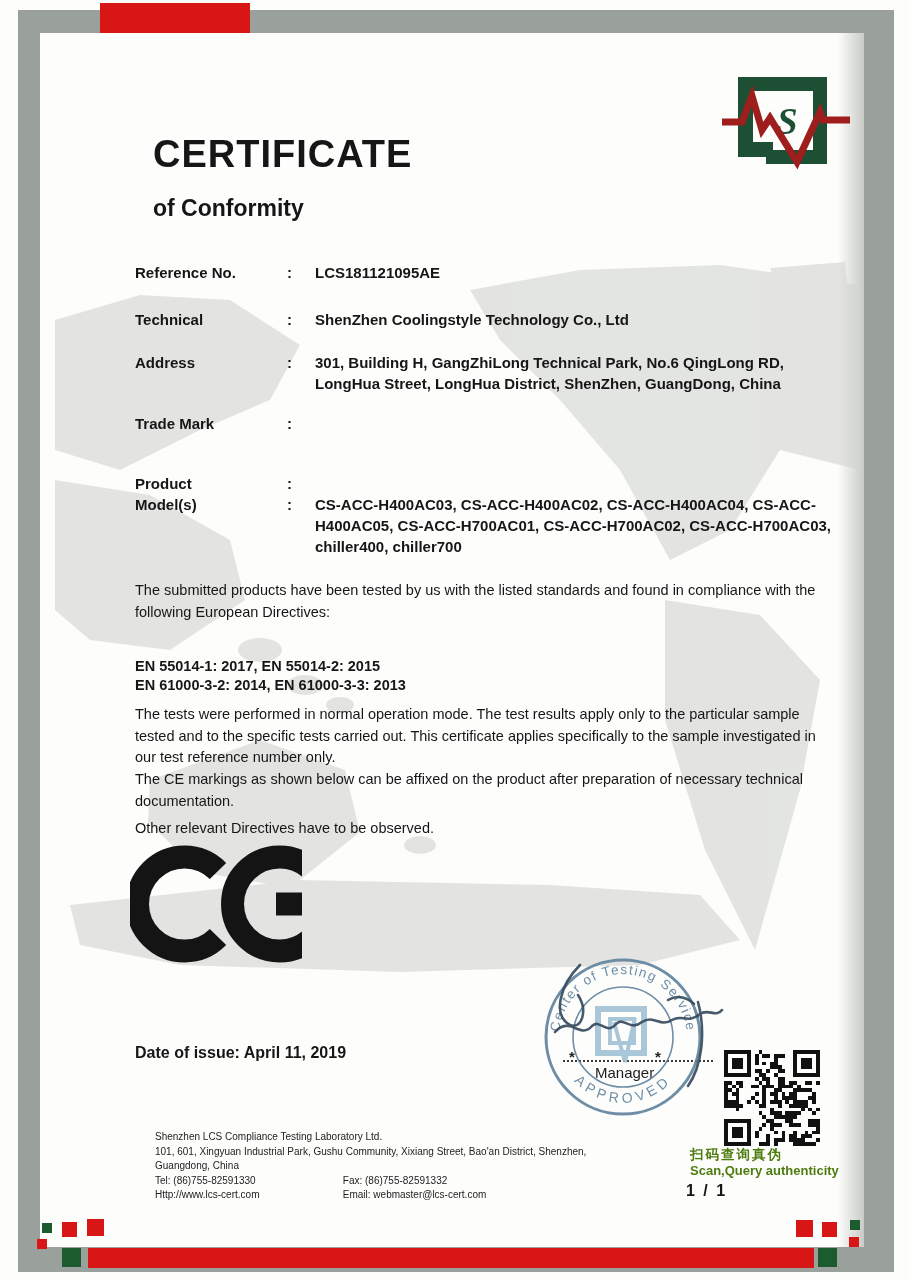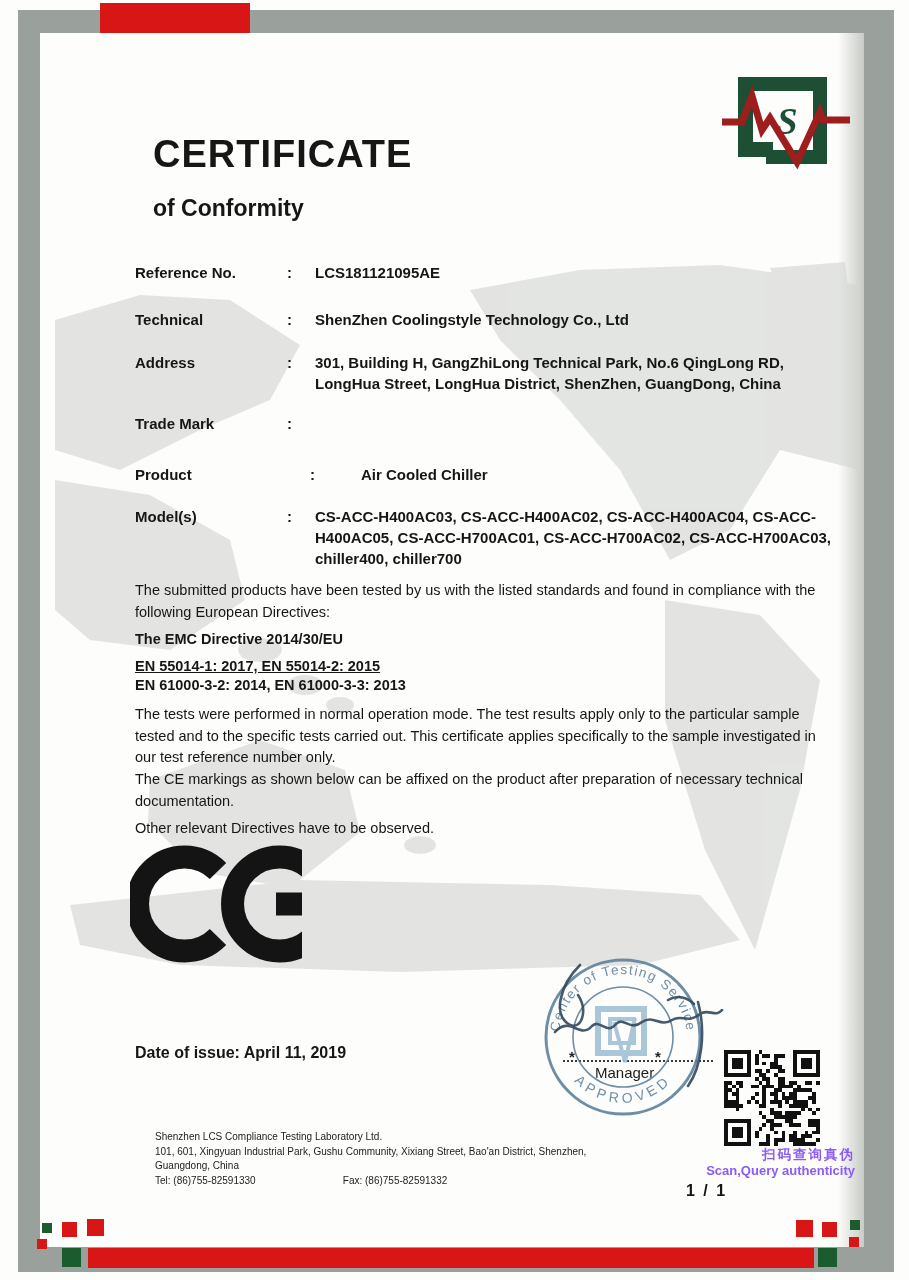--- a/index.html
+++ b/index.html
@@ -26,21 +26,21 @@
   .para{font-size:14.5px;line-height:21.5px;width:694px;}
   .bold{font-weight:bold;}
   .date-line{font-size:16px;font-weight:bold;}
   .manager-wrap{position:absolute;left:563px;top:1046px;width:150px;z-index:3;color:#222;}
   .manager-dots{border-bottom:2px dotted #3a3a3a;height:14px;position:relative;font-size:15px;font-weight:bold;}
   .manager-dots .star-l{position:absolute;left:6px;top:2px;}
   .manager-dots .star-r{position:absolute;left:92px;top:2px;}
   .manager-label{font-size:15px;margin-top:2px;margin-left:32px;color:#1d1d1d;}
   .stamp-svg,.sig-svg{position:absolute;z-index:4;}
   .qr-wrap{position:absolute;left:724px;top:1050px;width:96px;height:96px;z-index:5;}
-  .qr-cap{position:absolute;left:690px;width:165px;text-align:right;z-index:5;color:#8b5cf6;}
+  .qr-cap{position:absolute;left:690px;width:165px;text-align:left;z-index:5;color:#4d7c0f;}
   .qr-cap.zh{top:1146px;font-size:13.5px;font-weight:bold;letter-spacing:2px;}
   .qr-cap.en{top:1163px;font-size:13px;font-weight:bold;}
   .footer{position:absolute;left:155px;top:1130px;width:560px;font-size:10px;line-height:14.5px;color:#222;}
   .fcols span.c1{display:inline-block;width:185px;}
   .pageno{position:absolute;left:686px;top:1182px;font-size:16px;font-weight:bold;letter-spacing:2px;}
 </style>
 </head>
 <body>
 
 <div class="scan">
@@ -103,39 +103,37 @@
       <div class="frow" style="margin-bottom:22px;">
         <span class="flabel">Technical</span>
         <span class="fsep">:</span>
         <span class="fval">ShenZhen Coolingstyle Technology Co., Ltd</span>
       </div>
       <div class="frow" style="margin-bottom:19px;">
         <span class="flabel">Address</span>
         <span class="fsep">:</span>
         <span class="fval">301, Building H, GangZhiLong Technical Park, No.6 QingLong RD, LongHua Street, LongHua District, ShenZhen, GuangDong, China</span>
       </div>
-      <div class="frow" style="margin-bottom:30px;">
+      <div class="frow" style="margin-bottom:39px;">
         <span class="flabel">Trade Mark</span>
         <span class="fsep">:</span>
       </div>
-      <div class="frow" style="margin-bottom:21px;gap:23px;">
+      <div class="frow" style="">
         <span class="flabel">Product</span>
         <span class="fsep">:</span>
-        <span class="fval">Air Cooled Chiller</span>
       </div>
       <div class="frow">
         <span class="flabel">Model(s)</span>
         <span class="fsep">:</span>
         <span class="fval">CS-ACC-H400AC03, CS-ACC-H400AC02, CS-ACC-H400AC04, CS-ACC-H400AC05, CS-ACC-H700AC01, CS-ACC-H700AC02, CS-ACC-H700AC03, chiller400, chiller700</span>
       </div>
     </div>
 
     <div class="abs para" style="left:135px;top:580px;">The submitted products have been tested by us with the listed standards and found in compliance with the following European Directives:</div>
-    <div class="abs para bold" style="left:135px;top:629px;">The EMC Directive 2014/30/EU</div>
-    <div class="abs para bold" style="left:135px;top:657px;line-height:19px;text-decoration:underline;">EN 55014-1: 2017, EN 55014-2: 2015</div>
+    <div class="abs para bold" style="left:135px;top:657px;line-height:19px;">EN 55014-1: 2017, EN 55014-2: 2015</div>
     <div class="abs para bold" style="left:135px;top:676px;line-height:19px;">EN 61000-3-2: 2014, EN 61000-3-3: 2013</div>
     <div class="abs para" style="left:135px;top:704px;">The tests were performed in normal operation mode. The test results apply only to the particular sample tested and to the specific tests carried out. This certificate applies specifically to the sample investigated in our test reference number only.</div>
     <div class="abs para" style="left:135px;top:769px;">The CE markings as shown below can be affixed on the product after preparation of necessary technical documentation.</div>
     <div class="abs para" style="left:135px;top:818px;">Other relevant Directives have to be observed.</div>
 
     <svg class="abs" style="left:130px;top:843px;" width="172" height="122" viewBox="0 0 172 122">
       <g stroke="#141414" stroke-width="23" fill="none">
         <path d="M88,28 A47,47 0 1 0 88,94"></path>
         <path d="M183,28 A47,47 0 1 0 183,94"></path>
         <path d="M146,61 H184"></path>
@@ -392,16 +390,20 @@
     <div class="pageno">1 / 1</div>
 
     <div class="footer">
       <div>Shenzhen LCS Compliance Testing Laboratory Ltd.</div>
       <div>101, 601, Xingyuan Industrial Park, Gushu Community, Xixiang Street, Bao'an District, Shenzhen,</div>
       <div>Guangdong, China</div>
       <div class="fcols">
         <span class="c1">Tel: (86)755-82591330</span>
         <span>Fax: (86)755-82591332</span>
       </div>
+      <div class="fcols">
+        <span class="c1">Http://www.lcs-cert.com</span>
+        <span>Email: webmaster@lcs-cert.com</span>
+      </div>
     </div>
 
   </div>
 </div>
 
 </body></html>

